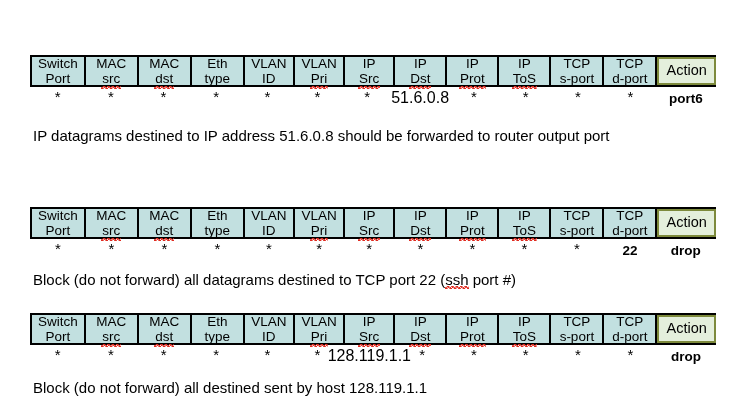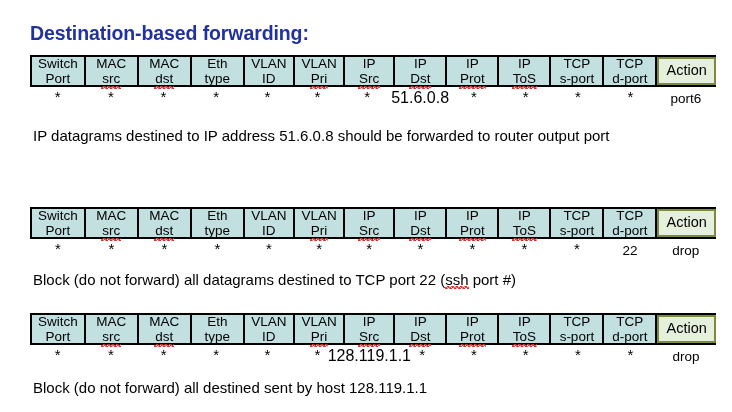--- a/index.html
+++ b/index.html
@@ -85,21 +85,21 @@
     border-right:2px solid transparent;
     height:20px;
     display:flex;
     align-items:center;
     justify-content:center;
     font-size:13px;
     white-space:nowrap;
   }
   .vcell.star{font-size:15px;line-height:10px;padding-bottom:3px;}
   .vcell.small{font-size:16px;}
-  .vcell.act{font-size:13.5px;}
+  .vcell.act{font-size:13.5px;font-weight:bold;}
 
   .caption{
     position:absolute;
     left:33px;
     font-size:15px;
     white-space:nowrap;
     color:#000;
   }
   .caption .sq{
     position:relative;
@@ -116,21 +116,20 @@
       radial-gradient(circle at 3.3px 0.4px, #e02b20 1.25px, transparent 1.4px);
     background-size:4.4px 3px;
     background-repeat:repeat-x;
   }
 </style>
 </head>
 <body>
 
 <div class="page">
 
-  <div class="section-title" style="top:22px;">Destination-based forwarding:</div>
 
   <div class="flow-block" style="top:55px;">
     <div class="flow-table">
         <div class="cell" style="width: 58px;">
           <span class="l1">Switch</span>
           <span class="l2">Port</span>
         </div>
         <div class="cell" style="width: 57px;">
           <span class="l1">MAC</span>
           <span class="l2 squig">src</span>

